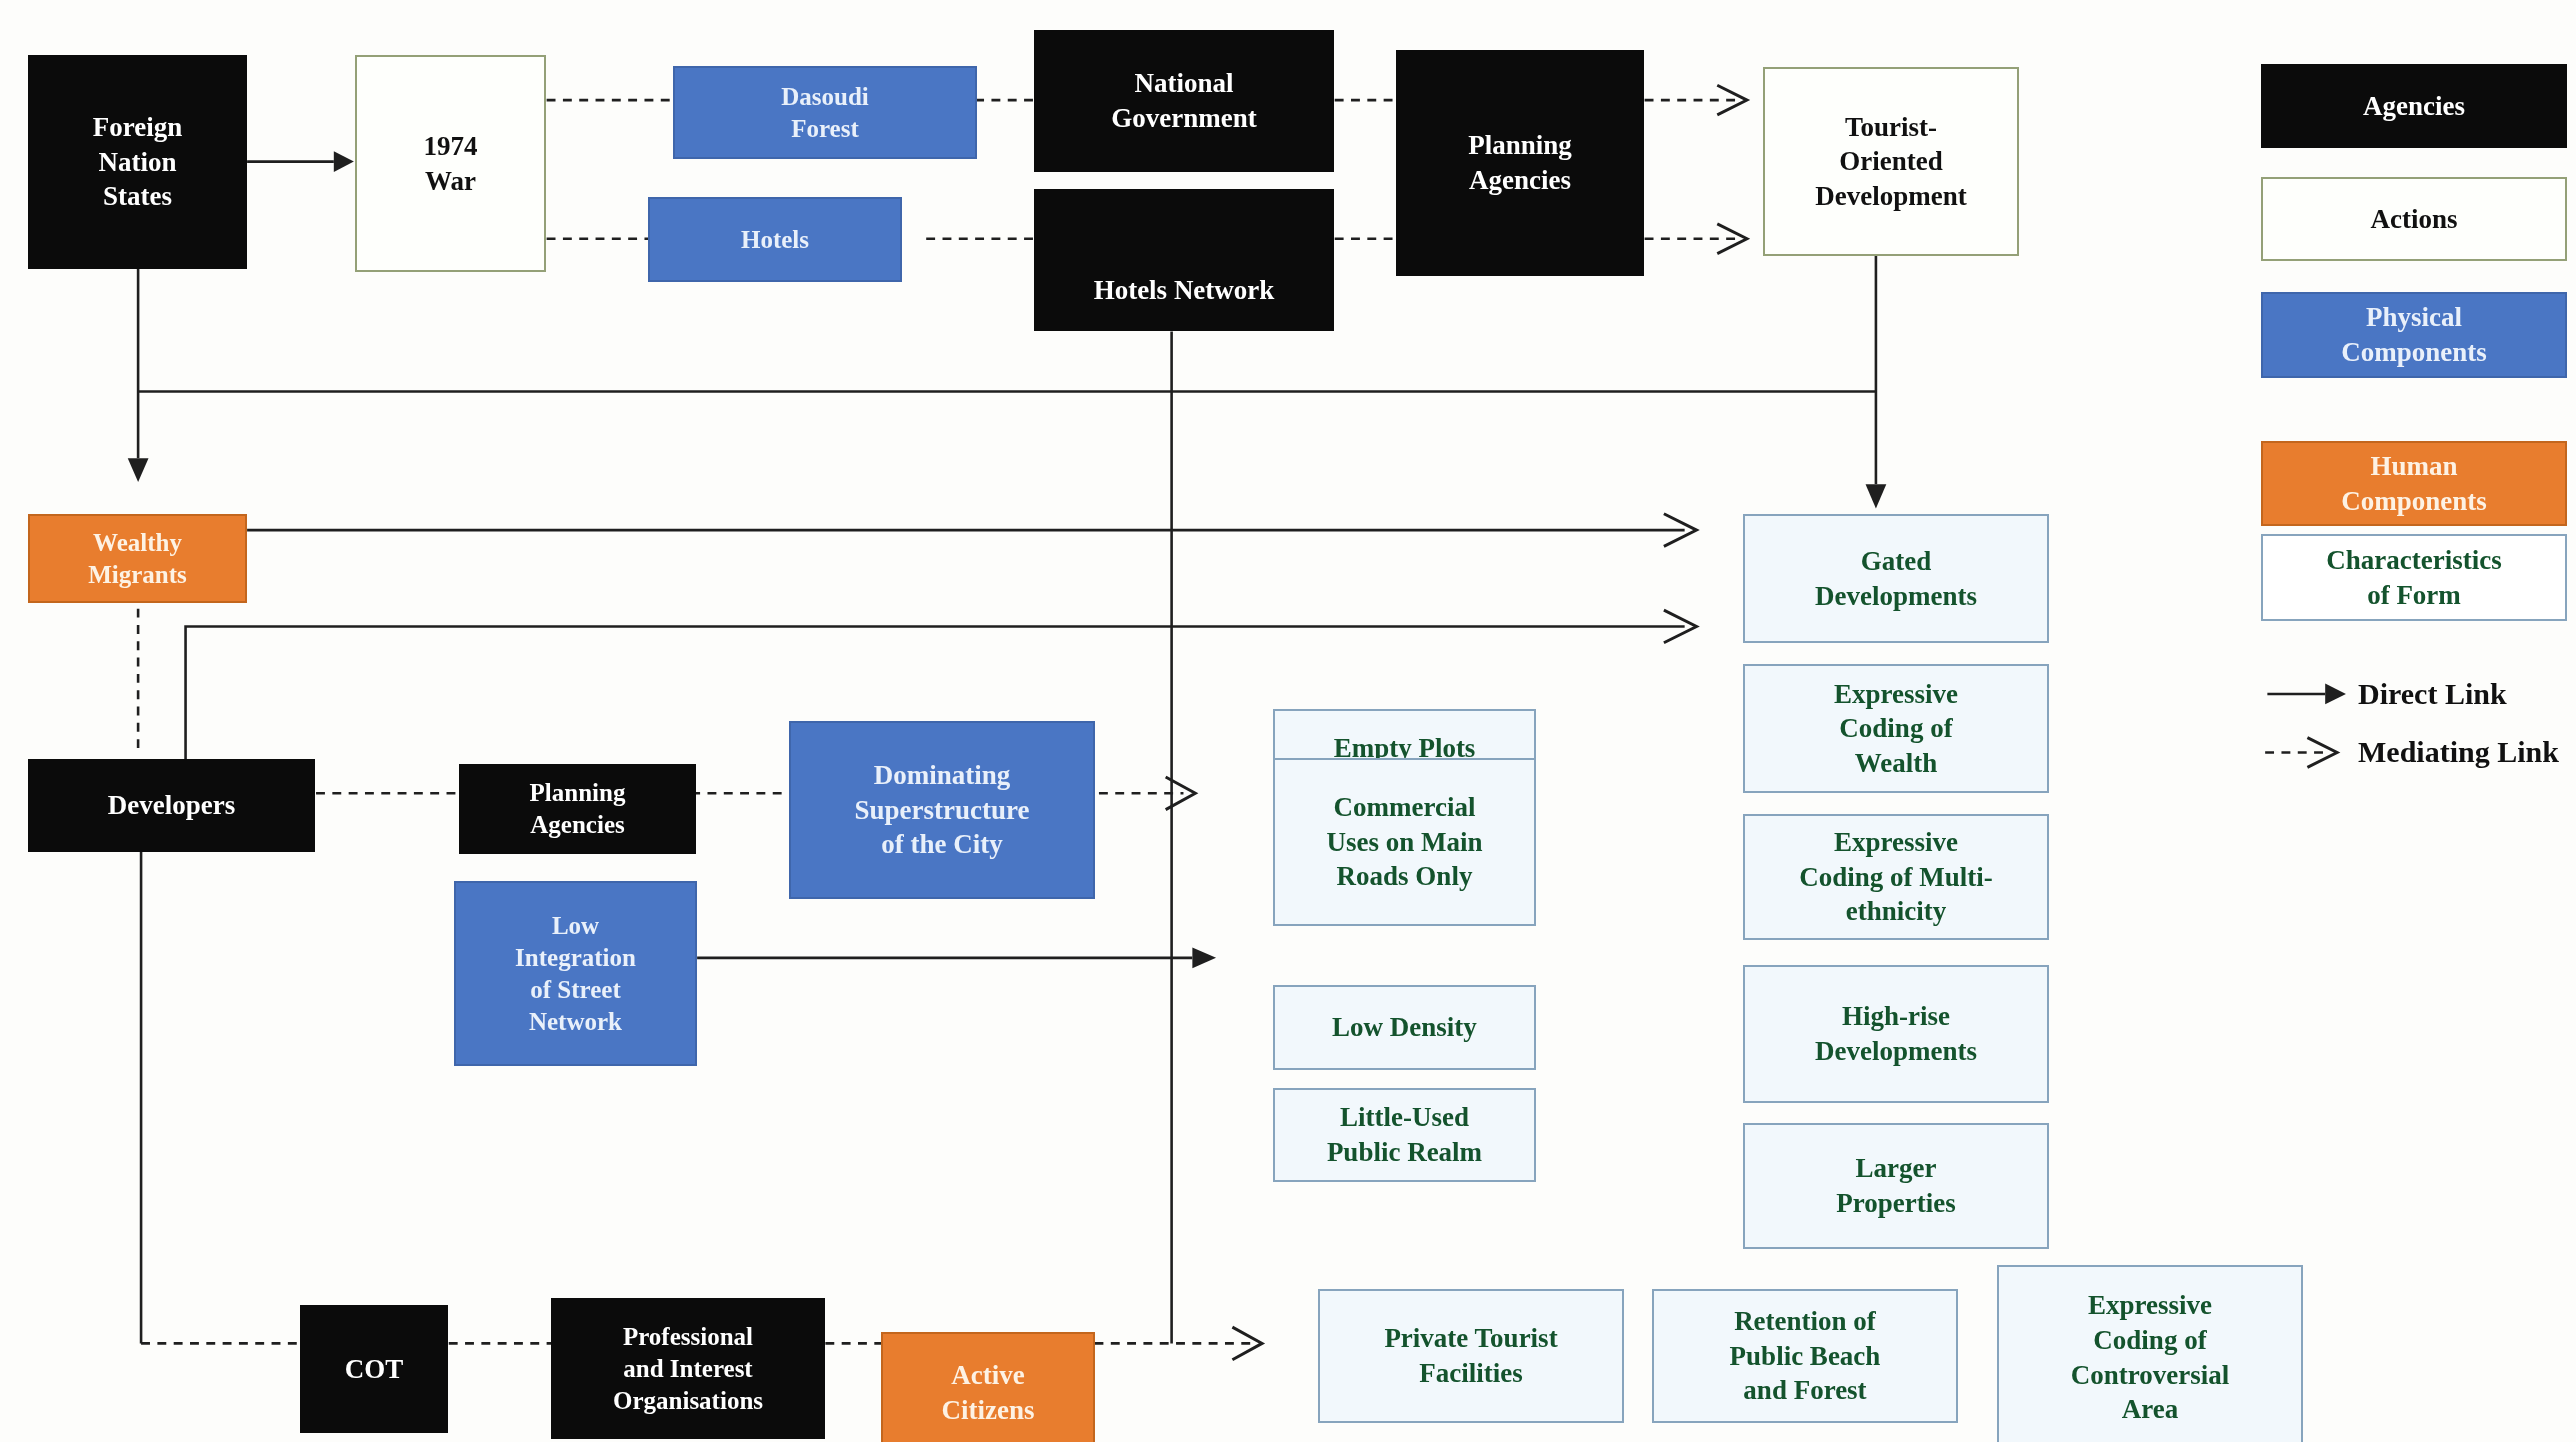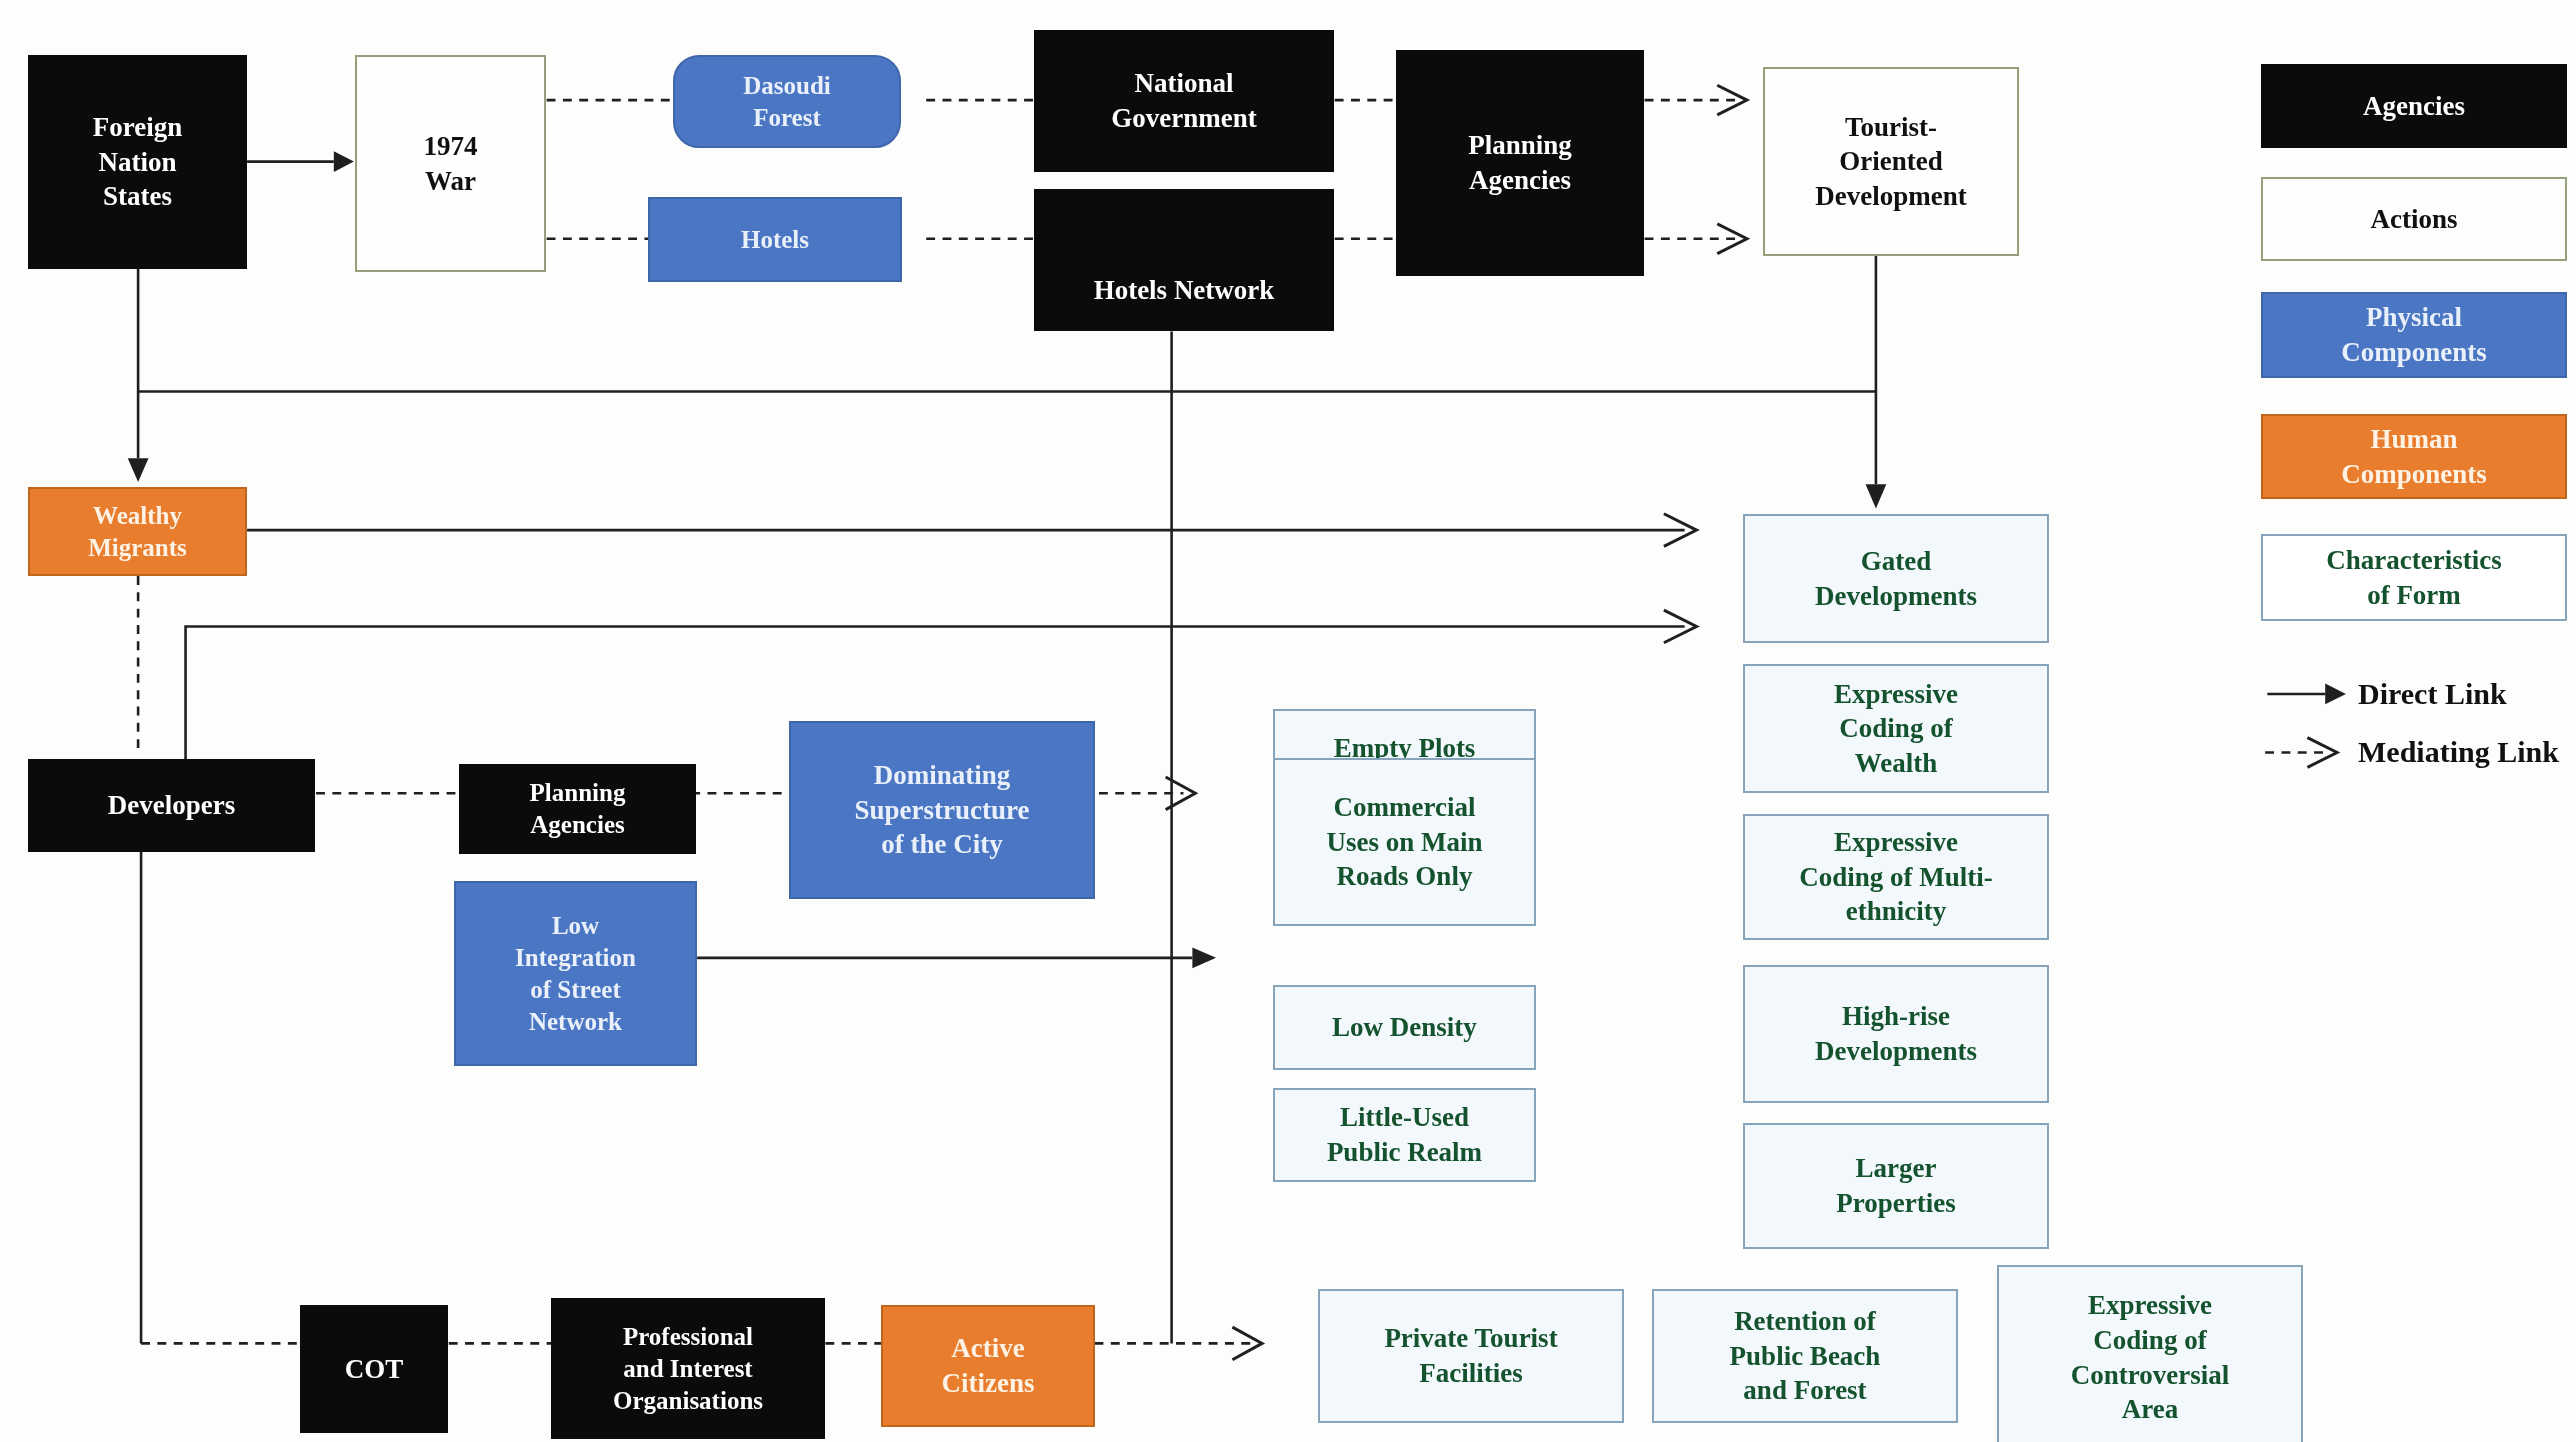--- a/index.html
+++ b/index.html
@@ -11,30 +11,30 @@
   #diagram{position:absolute;left:0;top:0;width:2576px;height:1442px;}
   svg.links{position:absolute;left:0;top:0;z-index:1;}
   .node{
     position:absolute;z-index:2;display:flex;align-items:center;justify-content:center;
     text-align:center;font-weight:bold;white-space:pre-line;line-height:1.28;
     box-sizing:border-box;font-size:27px;
   }
   .agency{background:#0b0b0b;color:#ffffff;border:1.5px solid #0b0b0b;}
   .action{background:#fefffc;color:#111111;border:2.2px solid #94a077;}
   .physical{background:#4a76c4;color:#e9f0fa;border:2.2px solid #3f66ab;}
-  .human{background:#e87d2e;color:#fdf2e4;border:2.2px solid #c3661d;}
+  .human{background:#e87d2e;color:#fdf2e4;border:2.2px solid #c3661d;margin-top:27px;}
   .characteristic{background:#f2f8fc;color:#14532d;border:2.2px solid #87a4bd;}
   .legendlabel{
     position:absolute;z-index:2;font-weight:bold;color:#111;font-size:30px;
     display:flex;align-items:center;white-space:nowrap;
   }
   
   #n-fns{left:28px;top:55px;width:219px;height:214px;}
   #n-war1974{left:355px;top:55px;width:191px;height:217px;}
-  #n-dasoudi{left:673px;top:55px;width:228px;height:93px;font-size:25px;border-radius:26px;}
+  #n-dasoudi{left:673px;top:66px;width:304px;height:93px;font-size:25px;}
   #n-hotels{left:648px;top:197px;width:254px;height:85px;font-size:25px;}
   #n-natgov{left:1034px;top:30px;width:300px;height:142px;}
   #n-hotelsnet{left:1034px;top:189px;width:300px;height:142px;align-items:flex-end;padding-bottom:22px;}
   #n-pa-top{left:1396px;top:50px;width:248px;height:226px;}
   #n-tod{left:1763px;top:67px;width:256px;height:189px;}
   #n-wealthy{left:28px;top:487px;width:219px;height:89px;font-size:25px;}
   #n-developers{left:28px;top:759px;width:287px;height:93px;}
   #n-pa-mid{left:459px;top:764px;width:237px;height:90px;font-size:25px;}
   #n-domsuper{left:789px;top:721px;width:306px;height:178px;}
   #n-lowint{left:454px;top:881px;width:243px;height:185px;font-size:25px;}

